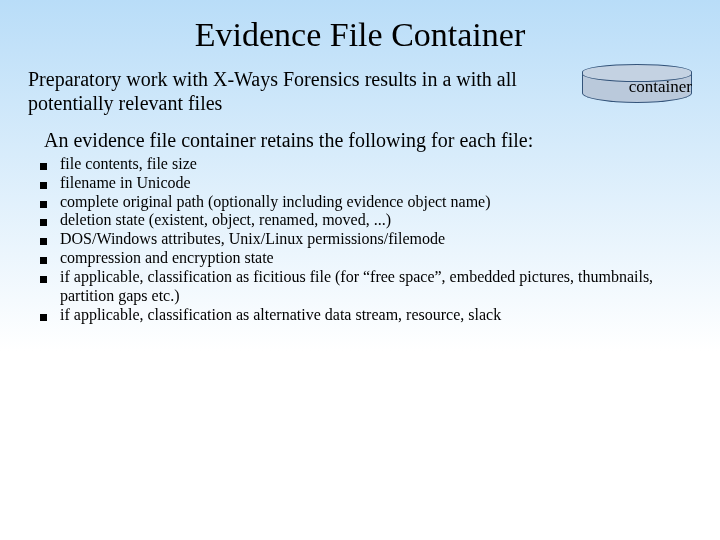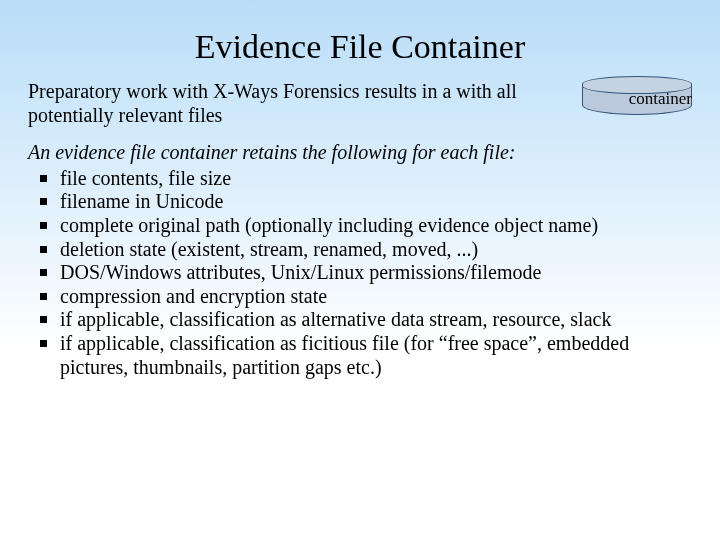--- a/index.html
+++ b/index.html
@@ -9,21 +9,21 @@
     height: 540px;
     overflow: hidden;
   }
   body {
     background: linear-gradient(to bottom, #b9ddf8 0%, #ffffff 65%, #ffffff 100%);
     font-family: "Times New Roman", Times, serif;
     color: #000;
   }
   .slide {
     box-sizing: border-box;
-    padding: 24px 28px 0 28px;
+    padding: 12px 28px 0 28px;
     width: 720px;
     height: 408px;
   }
   .title {
     text-align: center;
     font-size: 34px;
     font-weight: 400;
     margin: 4px 0 14px 0;
   }
   .intro-row {
@@ -69,32 +69,31 @@
     position: absolute;
     width: 100%;
     text-align: right;
     top: 13px;
     font-size: 17px;
     color: #000;
   }
   .lead {
     font-size: 20px;
     line-height: 1.18;
-    margin: 0 0 2px 0;
-    font-style: italic;
+    margin: 0 0 2px 16px;
   }
   ul.props {
     list-style: none;
     padding: 0 0 0 6px;
     margin: 0 0 8px 0;
   }
   ul.props li {
     position: relative;
     padding-left: 26px;
-    font-size: 20px;
+    font-size: 16px;
     line-height: 1.18;
     margin: 0;
   }
   ul.props li::before {
     content: "";
     position: absolute;
     left: 6px;
     top: 8px;
     width: 7px;
     height: 7px;
@@ -121,21 +120,21 @@
       <div class="cyl-label">container</div>
     </div>
   </div>
 
   <p class="lead">An evidence file container retains the following for each file:</p>
 
   <ul class="props">
     <li>file contents, file size</li>
     <li>filename in Unicode</li>
     <li>complete original path (optionally including evidence object name)</li>
-    <li>deletion state (existent, stream, renamed, moved, ...)</li>
+    <li>deletion state (existent, object, renamed, moved, ...)</li>
     <li>DOS/Windows attributes, Unix/Linux permissions/filemode</li>
     <li>compression and encryption state</li>
+    <li>if applicable, classification as ficitious file (for “free space”, embedded pictures, thumbnails, partition gaps etc.)</li>
     <li>if applicable, classification as alternative data stream, resource, slack</li>
-    <li>if applicable, classification as ficitious file (for “free space”, embedded pictures, thumbnails, partition gaps etc.)</li>
   </ul>
 
 
 </div>
 
 </body></html>

